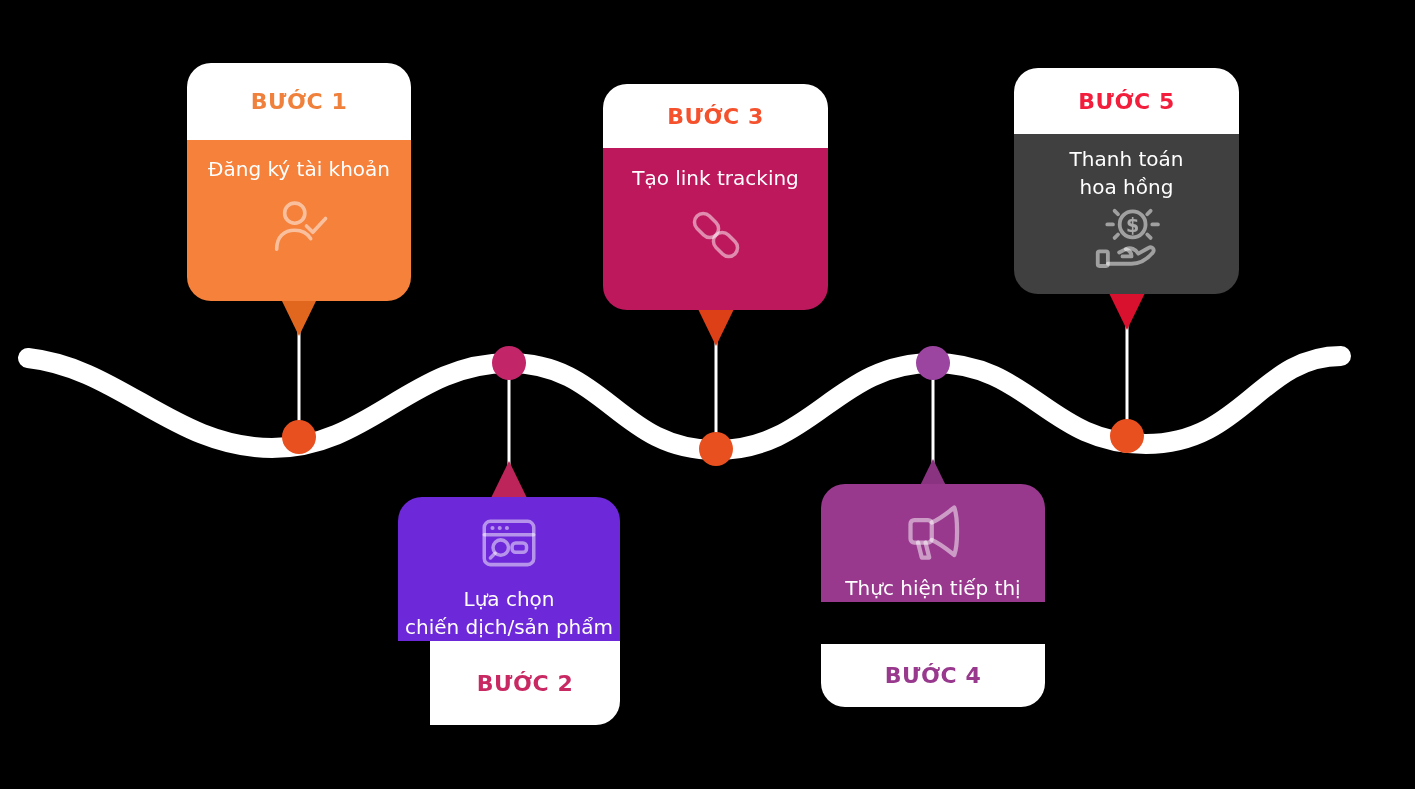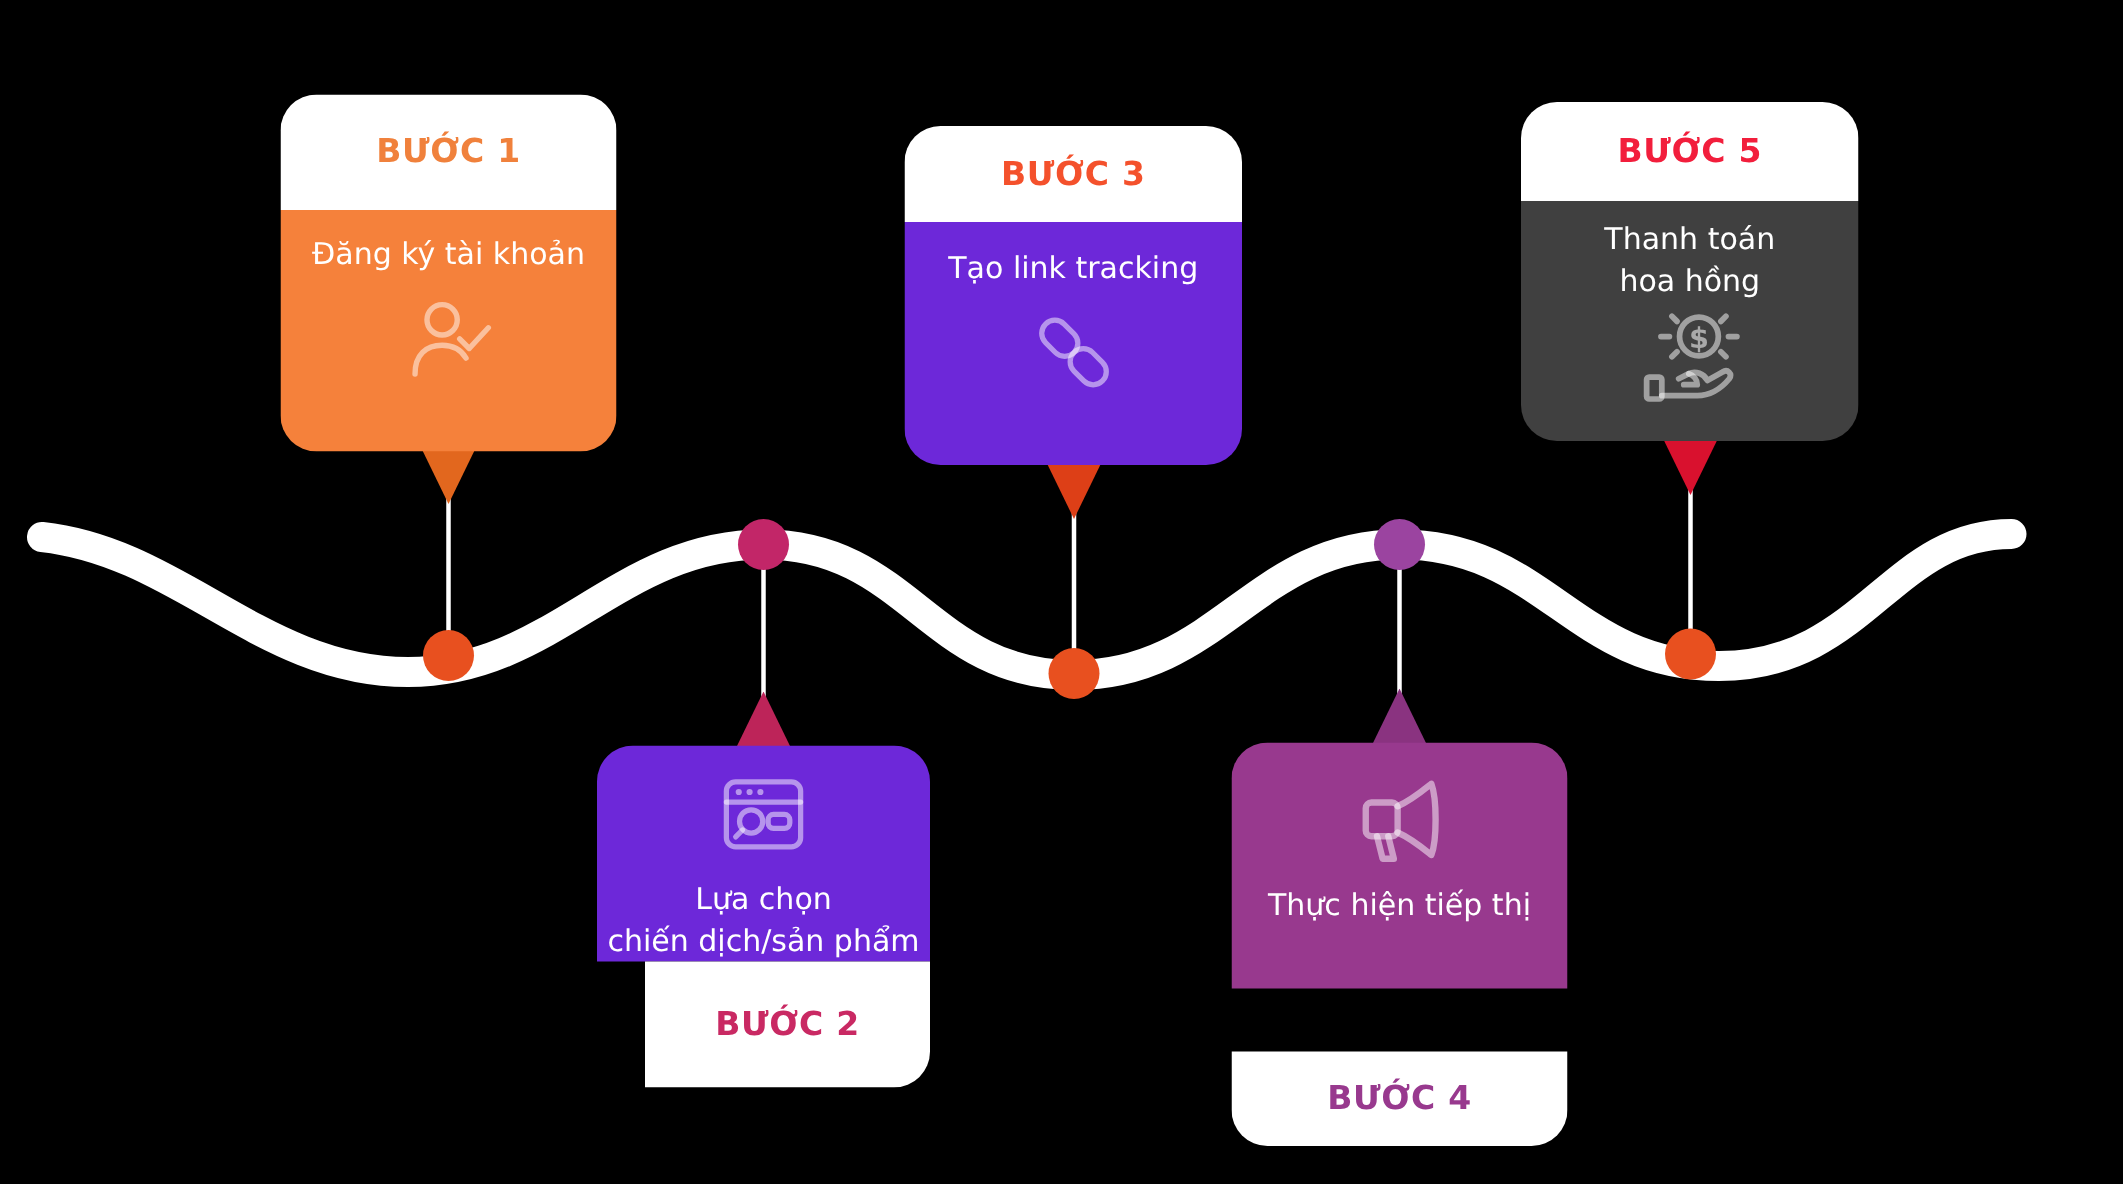--- a/index.html
+++ b/index.html
@@ -111,38 +111,38 @@
     <div class="cap" style="height:84px;margin-left:32px;">
       <span class="cap-label" style="color: rgb(201, 41, 99);">BƯỚC 2</span>
     </div>
   </div>
   <div class="tail tail-up" style="left: 487px; top: 461px; background-color: rgb(189, 36, 89);"></div>
 
   <div class="card" style="left:603px;top:84px;width:225px;height:226px;">
     <div class="cap" style="height:64px;align-items:center;">
       <span class="cap-label" style="color: rgb(244, 81, 44);">BƯỚC 3</span>
     </div>
-    <div class="card-body" style="padding-top: 16px; background-color: #6d28d9;">
+    <div class="card-body" style="padding-top: 16px; background-color: #be185d;">
       <div class="card-title">
         <span>Tạo link tracking</span>
         <span></span>
       </div>
       <span class="icon" style="margin-top:10px;">
         <svg width="66" height="66" viewBox="0 0 64 64">
           <g transform="rotate(-45 32 32)">
             <rect class="stroke" x="23.5" y="6" width="17" height="26" rx="8.5"></rect>
             <rect class="stroke" x="23.5" y="32" width="17" height="26" rx="8.5"></rect>
           </g>
         </svg>
       </span>
     </div>
   </div>
   <div class="tail tail-down" style="left: 694px; top: 308px; background-color: rgb(221, 63, 23);"></div>
 
-  <div class="card" style="left:821px;top:495px;width:224px;height:269px;">
+  <div class="card" style="left:821px;top:484px;width:224px;height:223px;justify-content:flex-end;">
     <div class="card-body" style="padding-top: 10px; background-color: rgb(152, 57, 142);">
       <span class="icon">
         <svg width="80" height="80" viewBox="0 0 64 64">
           <rect class="stroke" x="14" y="24" width="17" height="18" rx="3"></rect>
           <path class="stroke" d="M 31 26 C 38 23 44 18 49 14 C 52 22 52 44 49 52 C 44 48 38 43 31 40"></path>
           <path class="stroke" d="M 20 42 L 23 54 L 29 54 L 26 42"></path>
         </svg>
       </span>
       <div class="card-title" style="margin-top:4px;">
         <span>Thực hiện tiếp thị</span>

